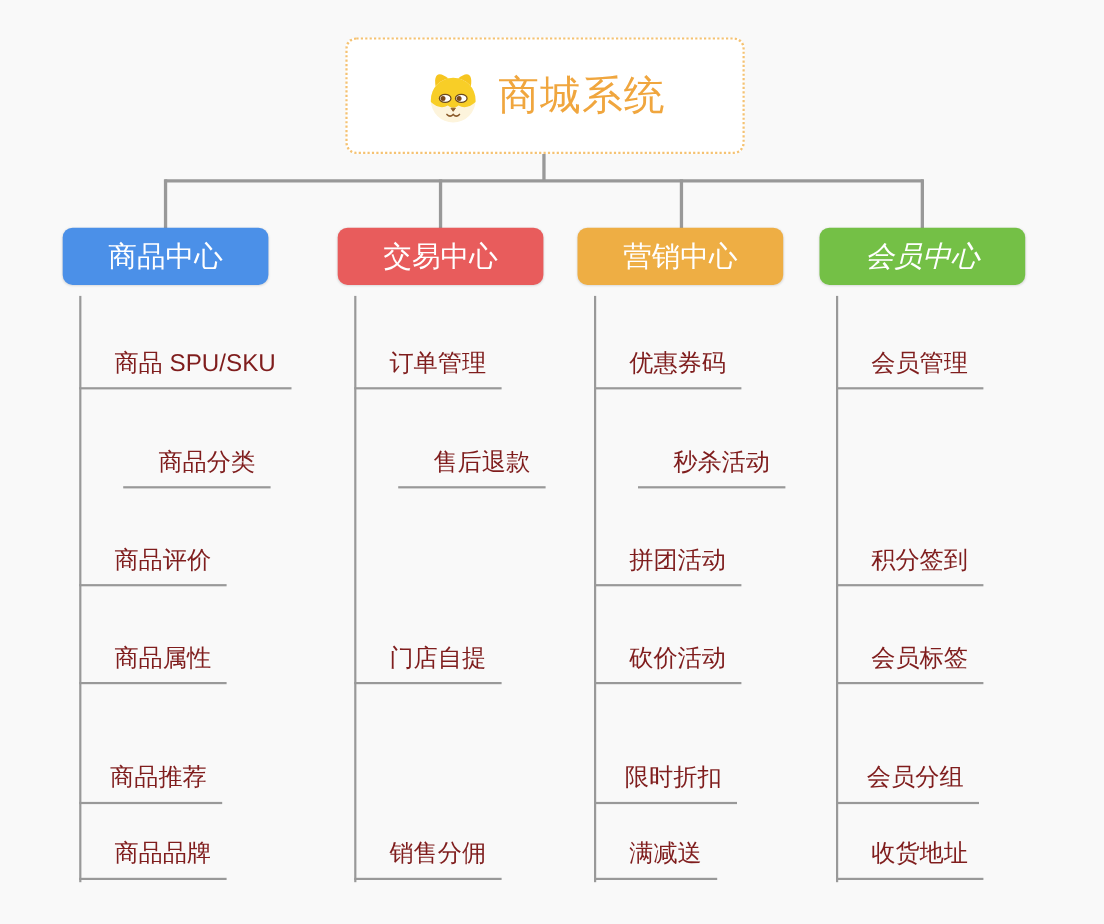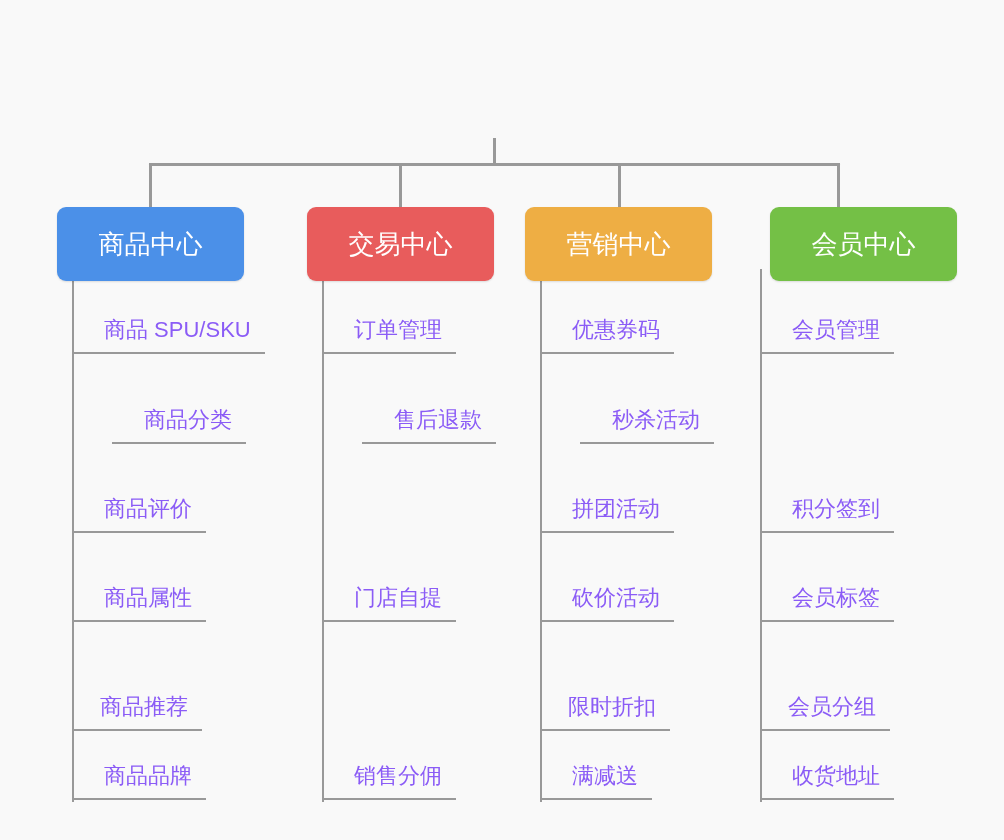--- a/index.html
+++ b/index.html
@@ -21,50 +21,67 @@
   .trunk-3{left:540px;}
   .trunk-4{left:760px;}
 
   
   .root-node{position:absolute;left:314px;top:34px;width:363px;height:106px;background:#ffffff;
     border:2px dotted #f5c272;border-radius:10px;box-sizing:border-box;
     display:flex;align-items:center;justify-content:center;gap:15px;cursor:pointer;}
   .root-title{font-size:37px;color:#f0a63e;letter-spacing:1px;}
 
   
-  .branch{position:absolute;top:207px;width:187px;height:74px;border-radius:9px;
+  .branch{position:absolute;top:207px;width:187px;height:52px;border-radius:9px;
     display:flex;align-items:center;justify-content:center;color:#ffffff;font-size:26px;
     box-shadow:0 1px 2px rgba(0,0,0,.12);cursor:pointer;}
   .branch-1{left:57px;}
   .branch-2{left:307px;}
   .branch-3{left:525px;}
-  .branch-4{left:770px;}
+  .branch-4{left:745px;font-style:italic;}
 
   
   .leaf{position:absolute;border-bottom:2px solid #999;padding:0 14px 6px 32px;
-    font-size:22px;line-height:32px;color:#8b5cf6;white-space:nowrap;cursor:pointer;}
+    font-size:22px;line-height:32px;color:#7f1d1d;white-space:nowrap;cursor:pointer;}
   .c1{left:72px;} .c2{left:322px;} .c3{left:540px;} .c4{left:760px;}
   .r1{top:314px;} .r2{top:404px;margin-left:40px;} .r3{top:493px;} .r4{top:582px;} .r5{top:691px;padding-left:28px;} .r6{top:760px;}
 </style>
 </head>
 <body>
 
 <div class="canvas">
 
   <div class="line root-trunk"></div>
   <div class="line bus"></div>
   <div class="line drop drop-1"></div>
   <div class="line drop drop-2"></div>
   <div class="line drop drop-3"></div>
   <div class="line drop drop-4"></div>
   <div class="line trunk trunk-1"></div>
   <div class="line trunk trunk-2"></div>
   <div class="line trunk trunk-3"></div>
   <div class="line trunk trunk-4"></div>
 
+  <div class="root-node">
+    <span style="display:flex;">
+      <svg width="52" height="52" viewBox="0 0 64 64" aria-hidden="true">
+        <path d="M13 25 C9 8 15 3 27 13 L29 19 Z" fill="#f6c51f"></path>
+        <path d="M51 25 C55 8 49 3 37 13 L35 19 Z" fill="#f6c51f"></path>
+        <circle cx="32" cy="37" r="25" fill="#fdf4dc"></circle>
+        <path d="M7 37 A25 25 0 0 1 57 37 L57 39 Q47 48 38 43 Q32 48 26 43 Q17 48 7 39 Z" fill="#f8ce27"></path>
+        <ellipse cx="23" cy="35" rx="6.5" ry="4.5" fill="#ffffff" stroke="#6b4a1d" stroke-width="1.4"></ellipse>
+        <ellipse cx="41" cy="35" rx="6.5" ry="4.5" fill="#ffffff" stroke="#6b4a1d" stroke-width="1.4"></ellipse>
+        <circle cx="20.6" cy="35" r="2.8" fill="#7a4a1c"></circle>
+        <circle cx="38.6" cy="35" r="2.8" fill="#7a4a1c"></circle>
+        <path d="M29.5 46 L34.5 46 L32 49.5 Z" fill="#8a5a2a" stroke="#8a5a2a" stroke-linejoin="round"></path>
+        <path d="M25 53 Q28.5 56.5 32 53 Q35.5 56.5 39 53" fill="none" stroke="#8a5a2a" stroke-width="1.8" stroke-linecap="round"></path>
+      </svg>
+    </span>
+    <span class="root-title">商城系统</span>
+  </div>
 
   <div class="branch branch-1" style="background: rgb(75, 144, 232);">
     <span>商品中心</span>
   </div>
   <div class="branch branch-2" style="background: rgb(232, 92, 92);">
     <span>交易中心</span>
   </div>
   <div class="branch branch-3" style="background: rgb(238, 174, 68);">
     <span>营销中心</span>
   </div>

